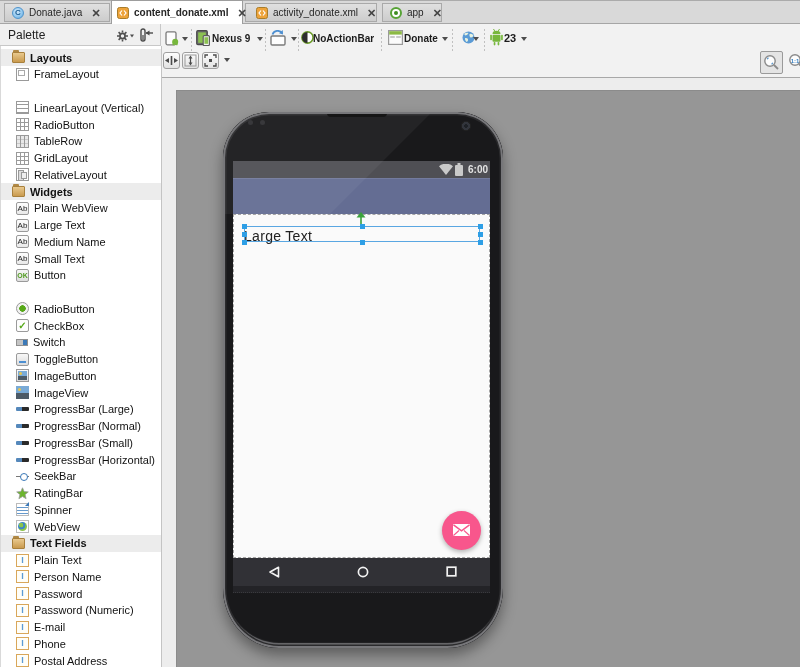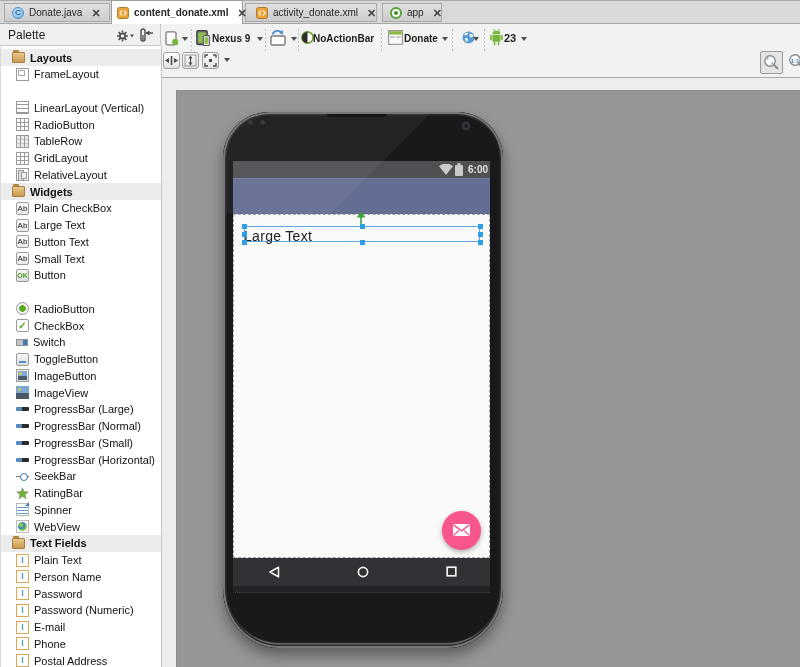--- a/index.html
+++ b/index.html
@@ -185,29 +185,29 @@
     <div class="prow" style="top:120.2px">
         <span class="pic i-box i-rel"></span>
         <span>RelativeLayout</span>
       </div>
     <div class="prow cat" style="top:137.0px">
         <span class="pic i-folder"></span>
         <span>Widgets</span>
       </div>
     <div class="prow" style="top:153.8px">
         <span class="pic i-ab">Ab</span>
-        <span>Plain CheckBox</span>
+        <span>Plain WebView</span>
       </div>
     <div class="prow" style="top:170.5px">
         <span class="pic i-ab">Ab</span>
         <span>Large Text</span>
       </div>
     <div class="prow" style="top:187.2px">
         <span class="pic i-ab">Ab</span>
-        <span>Button Text</span>
+        <span>Medium Name</span>
       </div>
     <div class="prow" style="top:204.0px">
         <span class="pic i-ab">Ab</span>
         <span>Small Text</span>
       </div>
     <div class="prow" style="top:220.8px">
         <span class="pic i-ok">OK</span>
         <span>Button</span>
       </div>
     <div class="prow" style="top:254.2px">

